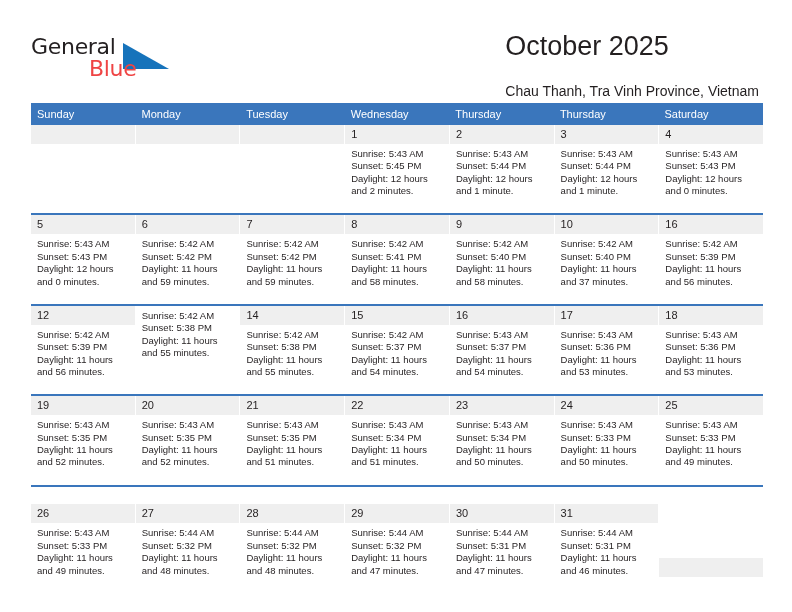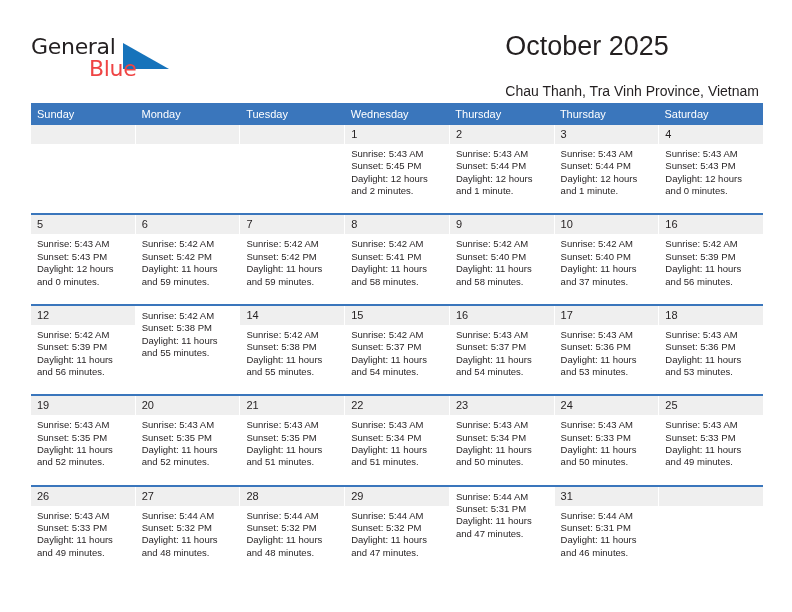--- a/index.html
+++ b/index.html
@@ -102,20 +102,21 @@
     white-space: nowrap;
   }
   .week {
     display: flex;
     height: 90.4px;
     border-bottom: 2px solid #3a76bc;
     box-sizing: border-box;
   }
   .week.last {
     border-bottom: none;
+    align-items: flex-end;
   }
   .cell {
     flex: 1 1 0;
     box-sizing: border-box;
     position: relative;
     background: #ffffff;
     border-right: 1px solid #ffffff;
   }
   .cell:last-child {
     border-right: none;
@@ -425,20 +426,21 @@
           </div>
           <div class="cell">
             <div class="daynum">29</div>
             <div class="info">
               <div>Sunrise: 5:44 AM</div>
               <div>Sunset: 5:32 PM</div>
               <div class="daylight">Daylight: 11 hours and 47 minutes.</div>
             </div>
           </div>
           <div class="cell">
+            <div class="daynum">30</div>
             <div class="info">
               <div>Sunrise: 5:44 AM</div>
               <div>Sunset: 5:31 PM</div>
               <div class="daylight">Daylight: 11 hours and 47 minutes.</div>
             </div>
           </div>
           <div class="cell">
             <div class="daynum">31</div>
             <div class="info">
               <div>Sunrise: 5:44 AM</div>

